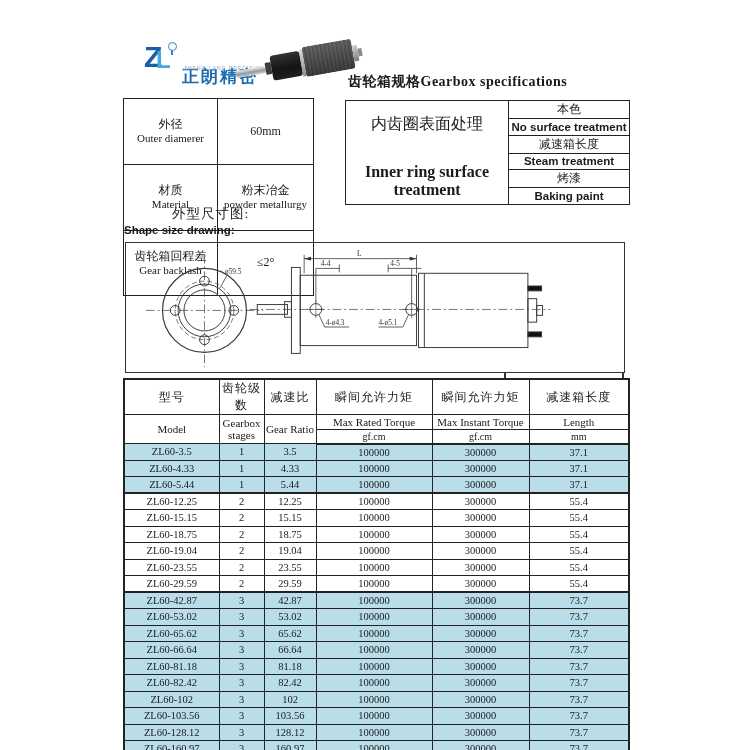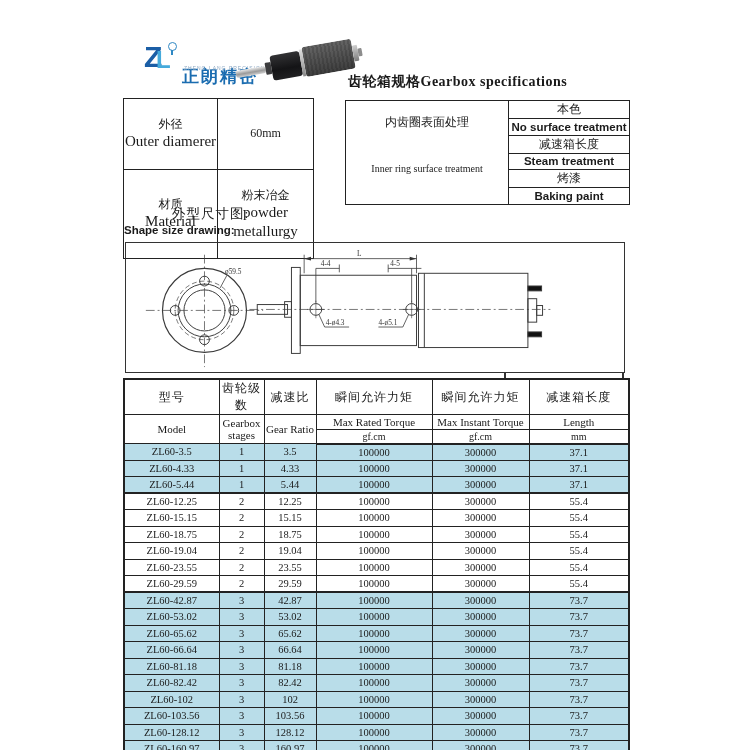--- a/index.html
+++ b/index.html
@@ -44,27 +44,27 @@
   .hotline { position: absolute; left: 352px; top: 34px; font-size: 15px; letter-spacing: 0.5px;
              white-space: nowrap; }
   .doc-title { position: absolute; left: 348px; top: 73px; font-size: 14px; font-weight: bold;
                letter-spacing: 0.5px; white-space: nowrap; }
   
   table { border-collapse: collapse; table-layout: fixed; }
   td, th { border: 1.5px solid #222; text-align: center; vertical-align: middle; overflow: hidden; }
   .spec-left { position: absolute; left: 123px; top: 98px; width: 191px; }
   .spec-left td { font-size: 12px; line-height: 1.25; padding: 18px 0; }
   .spec-left .lab { width: 94px; }
-  .spec-left .sub { font-size: 15px; }
+  .spec-left .sub { font-size: 11px; }
   .spec-left tr { height: 34px; }
   .surface { position: absolute; left: 345px; top: 100px; width: 285px; height: 100px; }
   .surface td { font-size: 12px; height: 16.6px; padding: 0; }
   .surface .merge { width: 163px; position: relative; }
-  .surface .merge .cn { position: absolute; left: 0; top: 13px; width: 100%; font-size: 12px; }
-  .surface .merge .en { position: absolute; left: 0; top: 62px; width: 100%; font-size: 10px; }
+  .surface .merge .cn { position: absolute; left: 0; top: 13px; width: 100%; font-size: 16px; }
+  .surface .merge .en { position: absolute; left: 0; top: 62px; width: 100%; font-size: 16px; font-weight: bold; }
   .surface .en-val { font-family: "Liberation Sans", "DejaVu Sans", sans-serif; font-weight: 600;
                      font-size: 11.5px; }
   
   .shape-cn { position: absolute; left: 140px; top: 205px; font-size: 13.5px; letter-spacing: 1px; margin-left: 32px; }
   .shape-en { position: absolute; left: 124px; top: 224px; font-size: 11.5px;
               font-family: "Liberation Sans", "DejaVu Sans", sans-serif; font-weight: 600; }
   .draw-box { position: absolute; left: 125px; top: 242px; width: 500px; height: 131px;
               border: 1.5px solid #333; }
   .draw-box svg { display: block; }
   .tick { position: absolute; width: 1.5px; height: 6px; background: #333; top: 372px; }
@@ -122,20 +122,27 @@
     </tr>
     <tr>
       <td class="lab">
         <div>材质</div>
         <div class="sub">Material</div>
       </td>
       <td>
         <div>粉末冶金</div>
         <div class="sub">powder metallurgy</div>
       </td>
+    </tr>
+    <tr>
+      <td class="lab">
+        <div>齿轮箱回程差</div>
+        <div class="sub">Gear backlash</div>
+      </td>
+      <td>≤2°</td>
     </tr>
   </tbody>
     </table>
 
   <table class="surface">
     <tbody>
         <tr>
       <td class="merge" rowspan="6">
         <div class="cn">内齿圈表面处理</div>
         <div class="en">Inner ring surface treatment</div>

